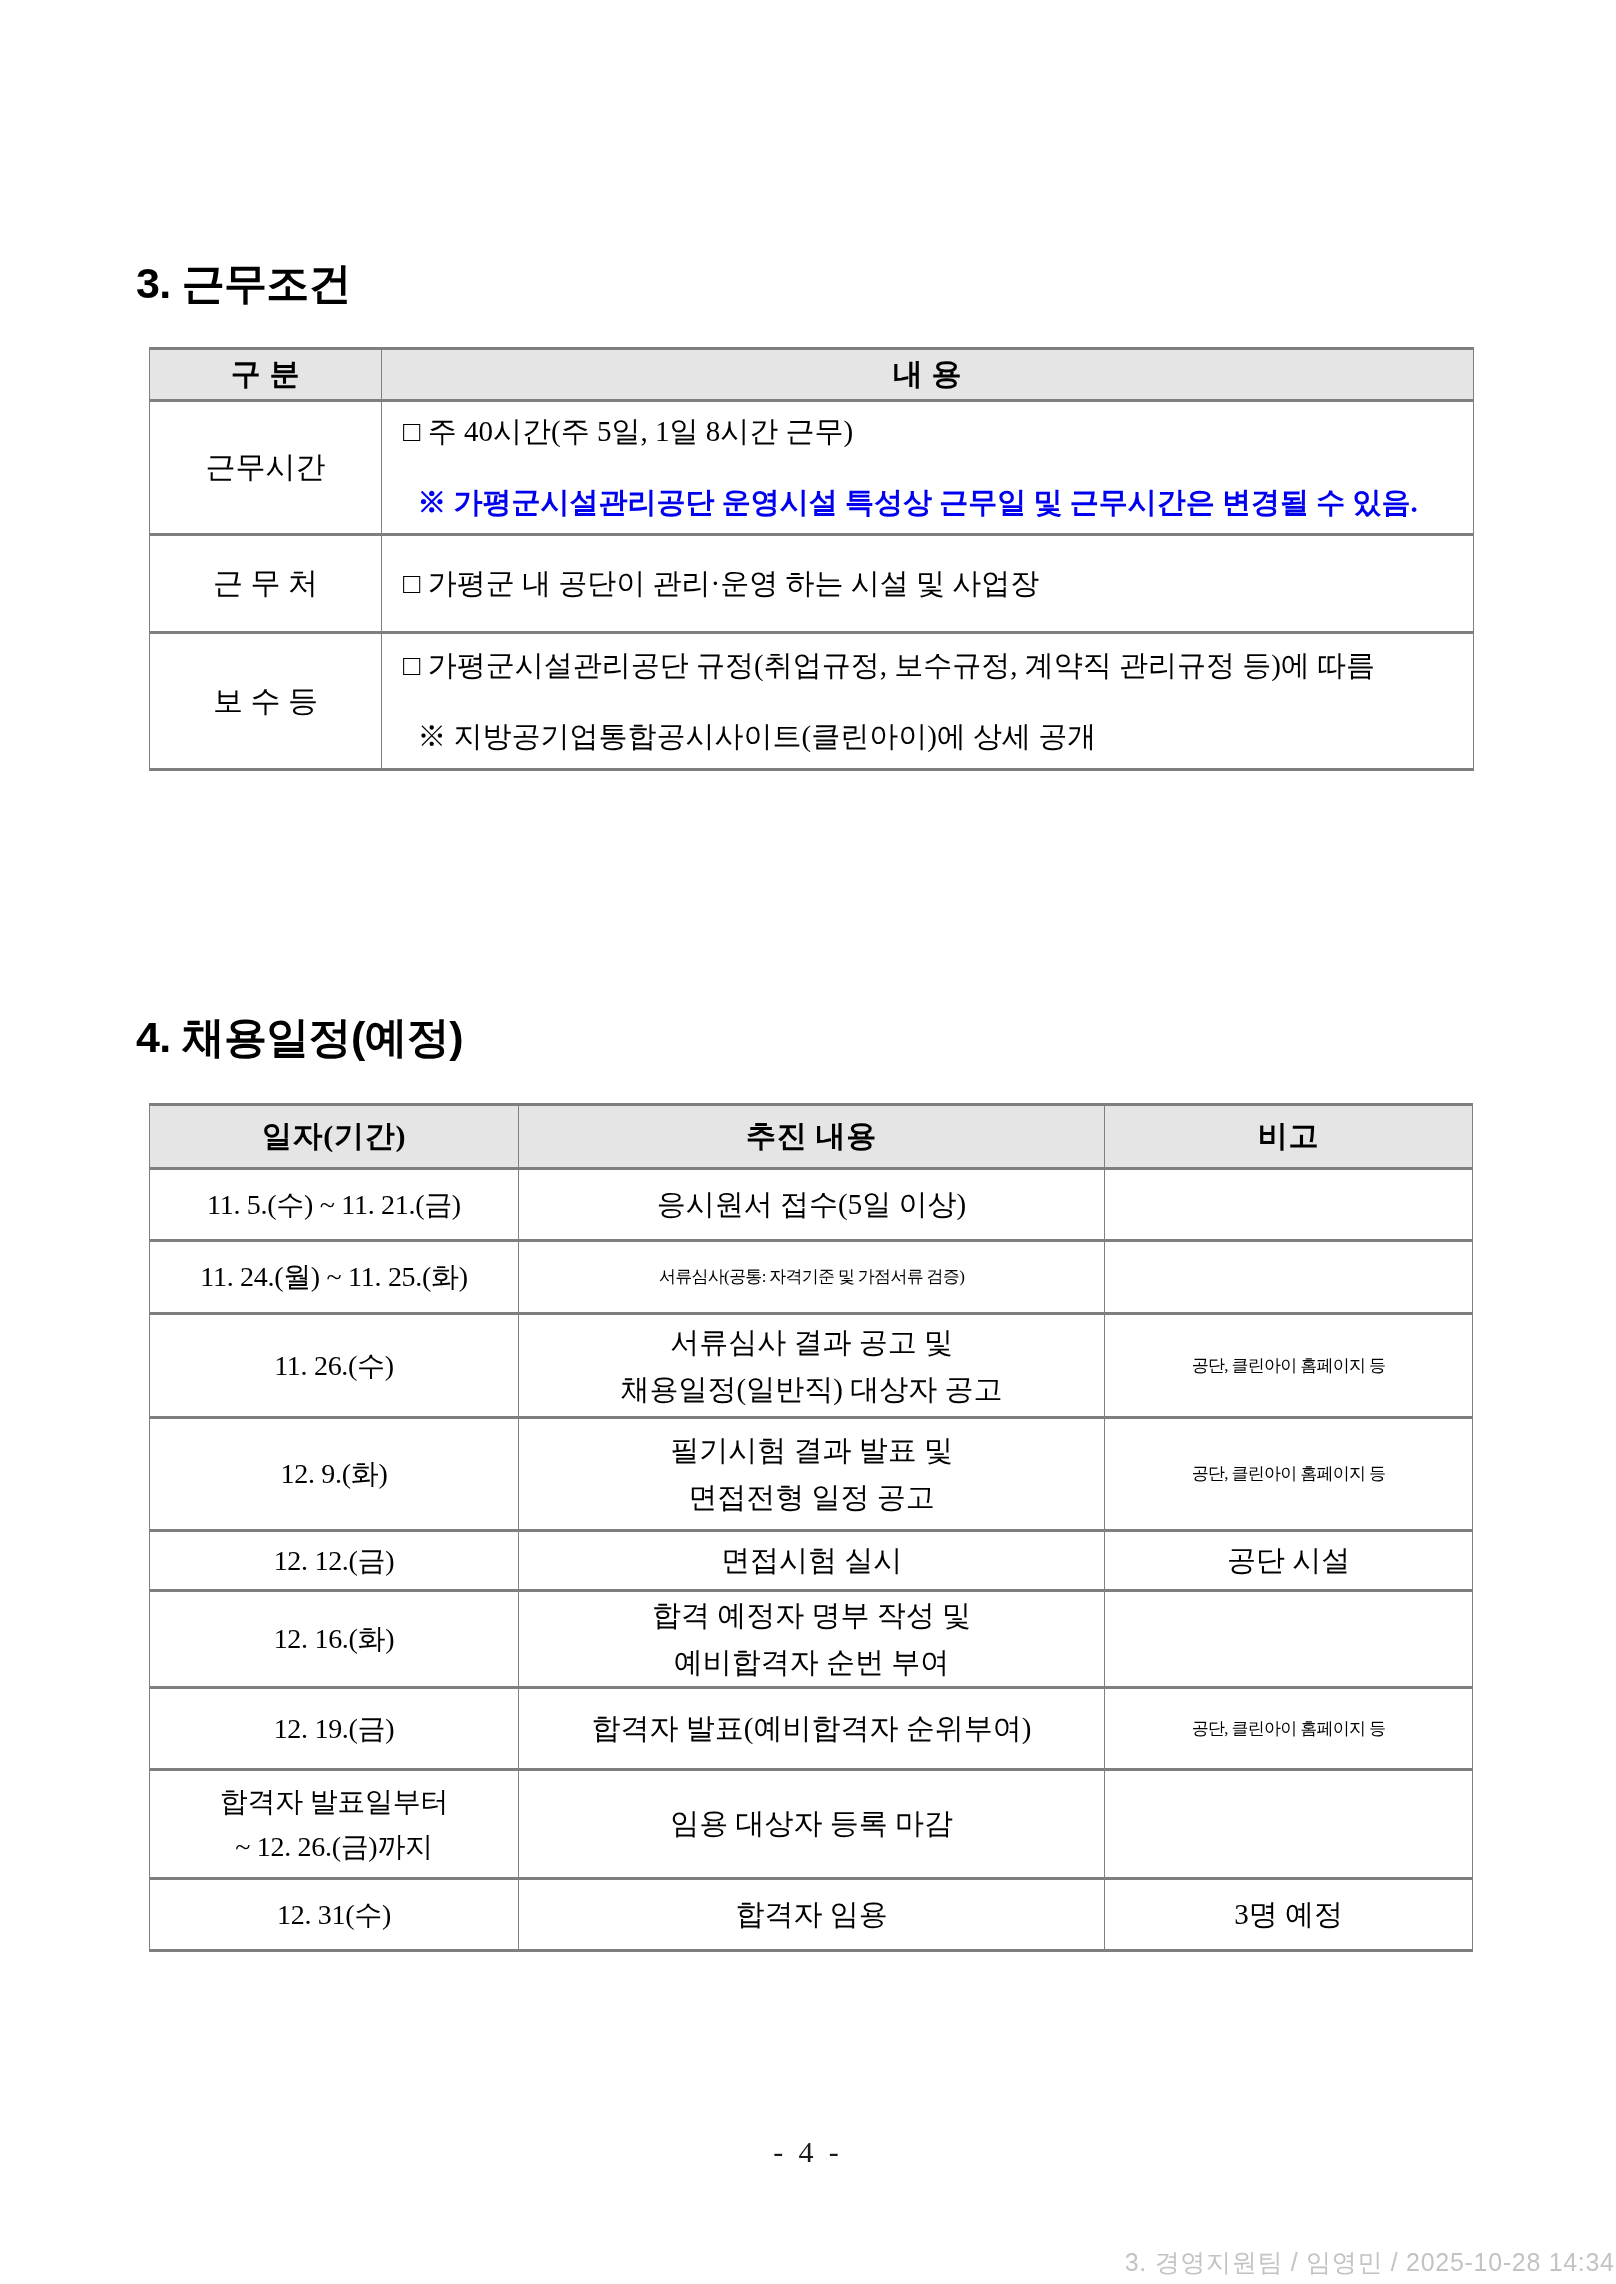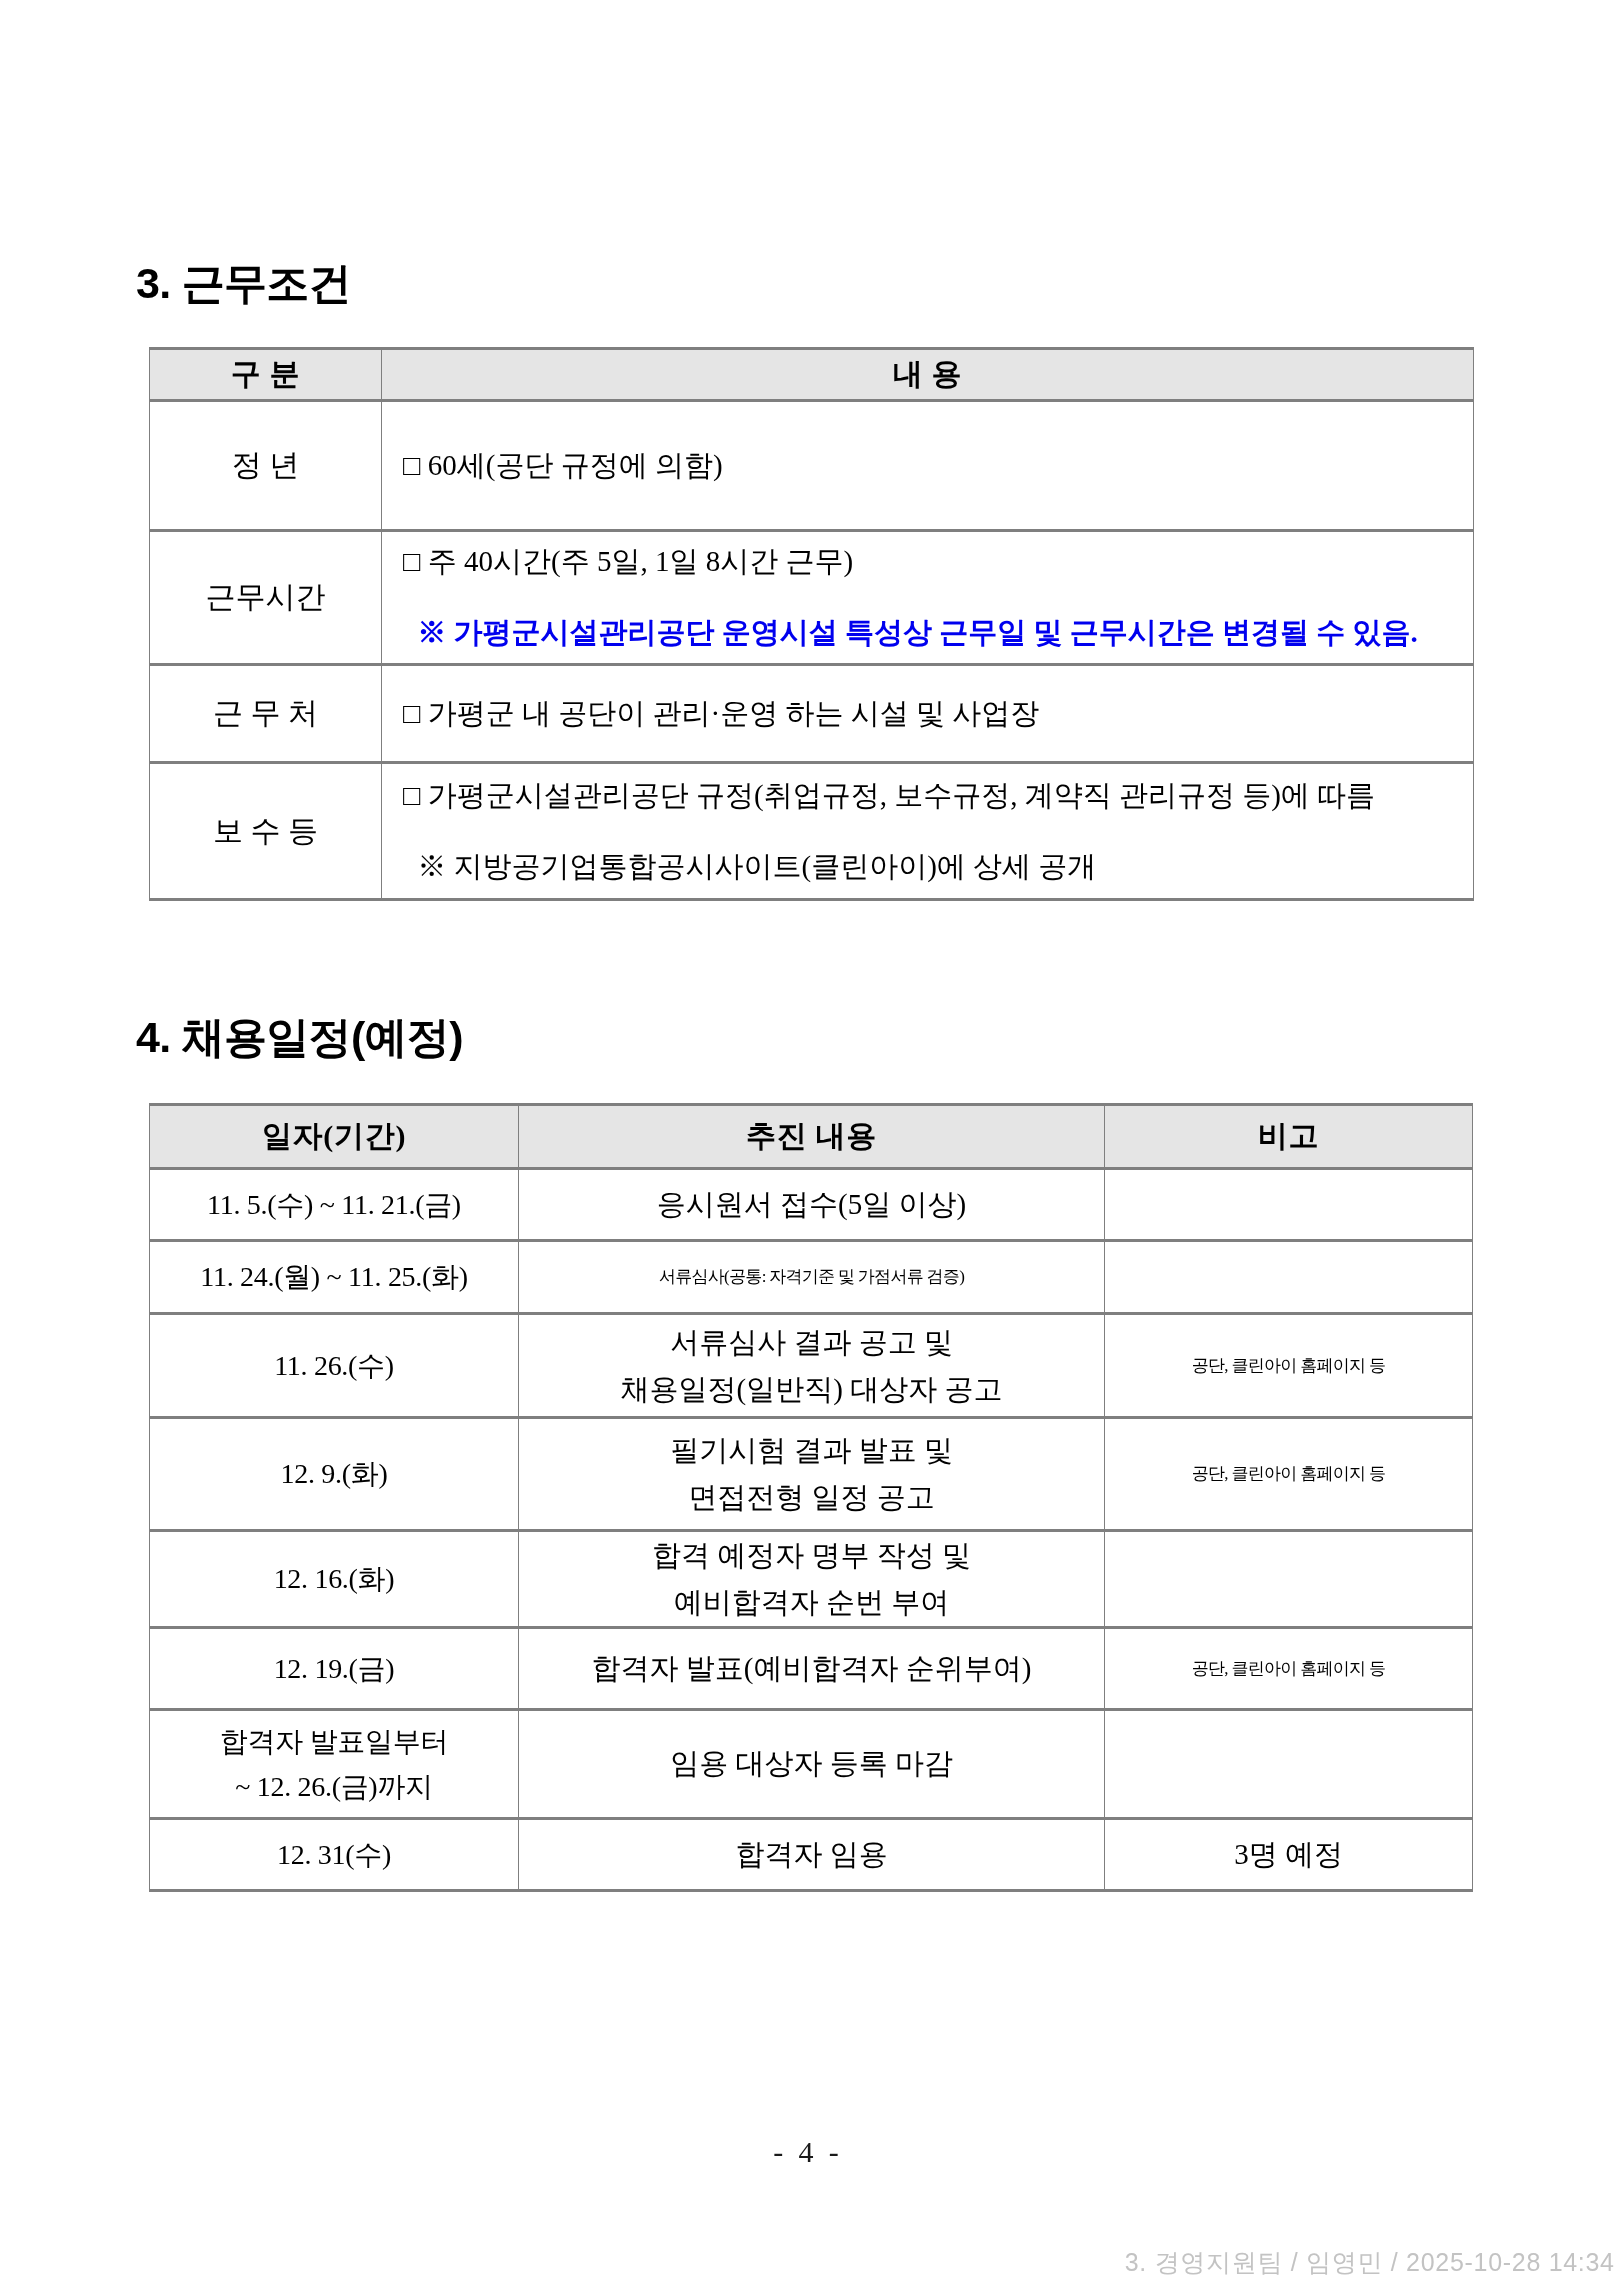--- a/index.html
+++ b/index.html
@@ -127,29 +127,20 @@
         <col style="width:232px">
         <col style="width:1092px">
       </colgroup>
     <thead>
       <tr>
         <th>구 분</th>
         <th>내 용</th>
       </tr>
     </thead>
     <tbody>
-      <tr class="wrow-0">
-        <td class="cell-label">정 년</td>
-        <td class="cell-content">
-          <div class="cell-lines">
-            <div class="line1">□ 60세(공단 규정에 의함)</div>
-
-          </div>
-        </td>
-      </tr>
       <tr class="wrow-1">
         <td class="cell-label">근무시간</td>
         <td class="cell-content">
           <div class="cell-lines">
             <div class="line1">□ 주 40시간(주 5일, 1일 8시간 근무)</div>
             <div class="line2 note-blue">※ 가평군시설관리공단 운영시설 특성상 근무일 및 근무시간은 변경될 수 있음.</div>
           </div>
         </td>
       </tr>
       <tr class="wrow-2">
@@ -204,20 +195,25 @@
         <td class="cell-activity">서류심사 결과 공고 및
 채용일정(일반직) 대상자 공고</td>
         <td class="cell-note tight">공단, 클린아이 홈페이지 등</td>
       </tr>
       <tr class="srow-4">
         <td class="cell-date">12. 9.(화)</td>
         <td class="cell-activity">필기시험 결과 발표 및
 면접전형 일정 공고</td>
         <td class="cell-note tight">공단, 클린아이 홈페이지 등</td>
       </tr>
+      <tr class="srow-5">
+        <td class="cell-date">12. 12.(금)</td>
+        <td class="cell-activity">면접시험 실시</td>
+        <td class="cell-note">공단 시설</td>
+      </tr>
       <tr class="srow-6">
         <td class="cell-date">12. 16.(화)</td>
         <td class="cell-activity">합격 예정자 명부 작성 및
 예비합격자 순번 부여</td>
         <td class="cell-note"></td>
       </tr>
       <tr class="srow-7">
         <td class="cell-date">12. 19.(금)</td>
         <td class="cell-activity">합격자 발표(예비합격자 순위부여)</td>
         <td class="cell-note tight">공단, 클린아이 홈페이지 등</td>

